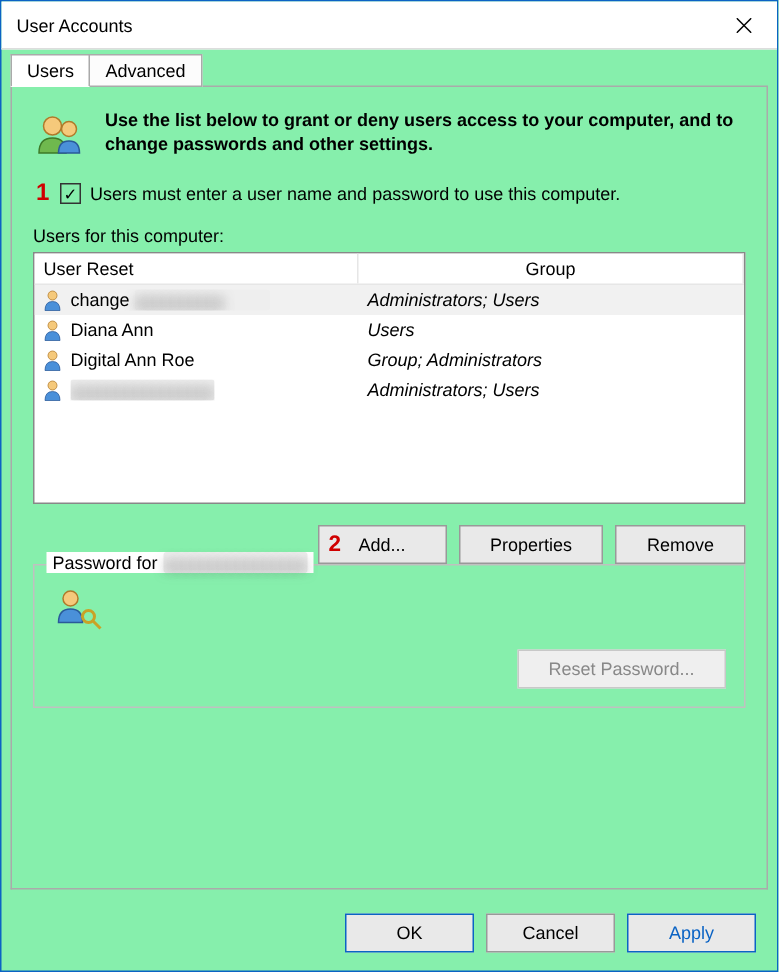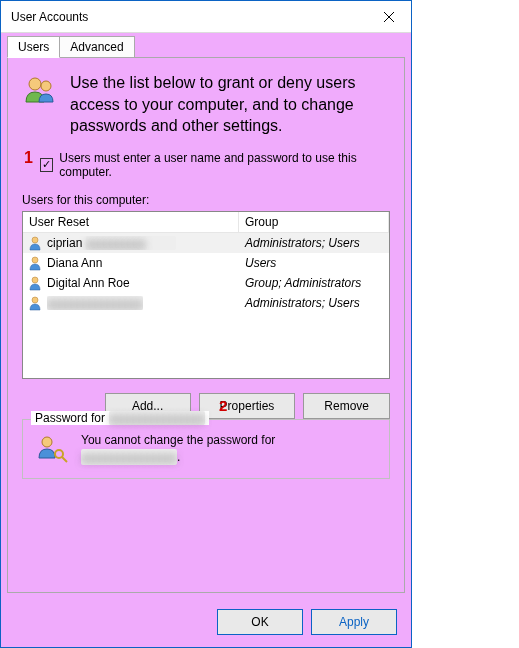--- a/index.html
+++ b/index.html
@@ -4,26 +4,26 @@
 <style>
   * { box-sizing: border-box; }
   body {
     margin: 0;
     font-family: "Segoe UI", Tahoma, sans-serif;
     font-size: 12px;
     background: #fff;
     color: #000;
   }
   .window {
-    width: 412px;
+    width: 519px;
     height: 648px;
     border: 1px solid #0b63c4;
     display: flex;
     flex-direction: column;
-    background: #f0abfc;
+    background: #86efac;
   }
   .titlebar {
     height: 32px;
     background: #fff;
     display: flex;
     align-items: center;
     padding: 0 0 0 10px;
     border-bottom: 1px solid #ddd;
   }
   .titlebar-title {
@@ -82,23 +82,24 @@
   }
   .intro {
     display: flex;
     gap: 12px;
     margin-bottom: 14px;
   }
   .intro-icon {
     width: 36px; height: 36px; flex-shrink: 0;
   }
   .intro-text {
-    font-size: 16px;
+    font-size: 12px;
     line-height: 1.35;
     padding-top: 0;
+    font-weight: bold;
   }
   .checkbox-row {
     display: flex;
     align-items: center;
     gap: 6px;
     margin-bottom: 14px;
     position: relative;
     margin-left: 4px;
   }
   .annot {
@@ -135,21 +136,21 @@
     display: flex;
     background: #fff;
     border-bottom: 1px solid #e6e6e6;
   }
   .users-header-cell {
     padding: 3px 6px;
     font-size: 12px;
     border-right: 1px solid #e6e6e6;
   }
   .col-name { width: 216px; }
-  .col-group { flex: 1; }
+  .col-group { flex: 1; text-align: center; }
   .users-row {
     display: flex;
     align-items: center;
     height: 20px;
   }
   .users-row.selected { background: #f1f1f1; }
   .user-icon {
     width: 16px; height: 16px; flex-shrink: 0;
     margin-left: 4px; margin-right: 4px;
   }
@@ -306,21 +307,21 @@
         <div class="users-header-cell col-name">User Reset</div>
         <div class="users-header-cell col-group">Group</div>
       </div>
 
       <div class="users-row selected">
         <div class="user-name-cell">
           <svg class="user-icon" viewBox="0 0 16 16">
               <circle cx="8" cy="5" r="3" fill="#f5c97b" stroke="#b07a2a" stroke-width="0.5"></circle>
               <path d="M3 15 Q3 9 8 9 Q13 9 13 15 Z" fill="#4a90d9" stroke="#2a5a99" stroke-width="0.5"></path>
             </svg>
-          <span class="user-name-text"><span>ciprian</span> <span class="blur blur-span">xxxxxxxxxx</span></span>
+          <span class="user-name-text"><span>change</span> <span class="blur blur-span">xxxxxxxxxx</span></span>
         </div>
         <div class="user-group-cell">Administrators; Users</div>
       </div>
 
       <div class="users-row">
         <div class="user-name-cell">
           <svg class="user-icon" viewBox="0 0 16 16">
               <circle cx="8" cy="5" r="3" fill="#f5c97b" stroke="#b07a2a" stroke-width="0.5"></circle>
               <path d="M3 15 Q3 9 8 9 Q13 9 13 15 Z" fill="#4a90d9" stroke="#2a5a99" stroke-width="0.5"></path>
             </svg>
@@ -364,27 +365,27 @@
         <span>Password for</span>
         <span class="blur blur-span">xxxxxxxxxxxxxxxx</span>
       </div>
       <div class="pw-body">
         <svg class="pw-icon" viewBox="0 0 34 34">
           <circle cx="12" cy="10" r="5" fill="#f5c97b" stroke="#b07a2a"></circle>
           <path d="M4 26 Q4 17 12 17 Q20 17 20 26 Z" fill="#4a90d9" stroke="#2a5a99"></path>
           <circle cx="24" cy="22" r="4" fill="none" stroke="#c9a227" stroke-width="2"></circle>
           <line x1="27" y1="25" x2="32" y2="30" stroke="#c9a227" stroke-width="2"></line>
         </svg>
-        <div class="pw-text">
-          <span>You cannot change the password for</span><br>
-          <span class="blur blur-span">xxxxxxxxxxxxxxxx</span><span>.</span>
-        </div>
+      </div>
+      <div class="pw-btn-row">
+        <div class="btn disabled" style="min-width:130px">Reset Password...</div>
       </div>
     </div>
 
   </div>
 
   <div class="dialog-footer">
     <div class="btn ok">OK</div>
+    <div class="btn">Cancel</div>
     <div class="btn apply">Apply</div>
   </div>
 
 </div>
 
 </body></html>

